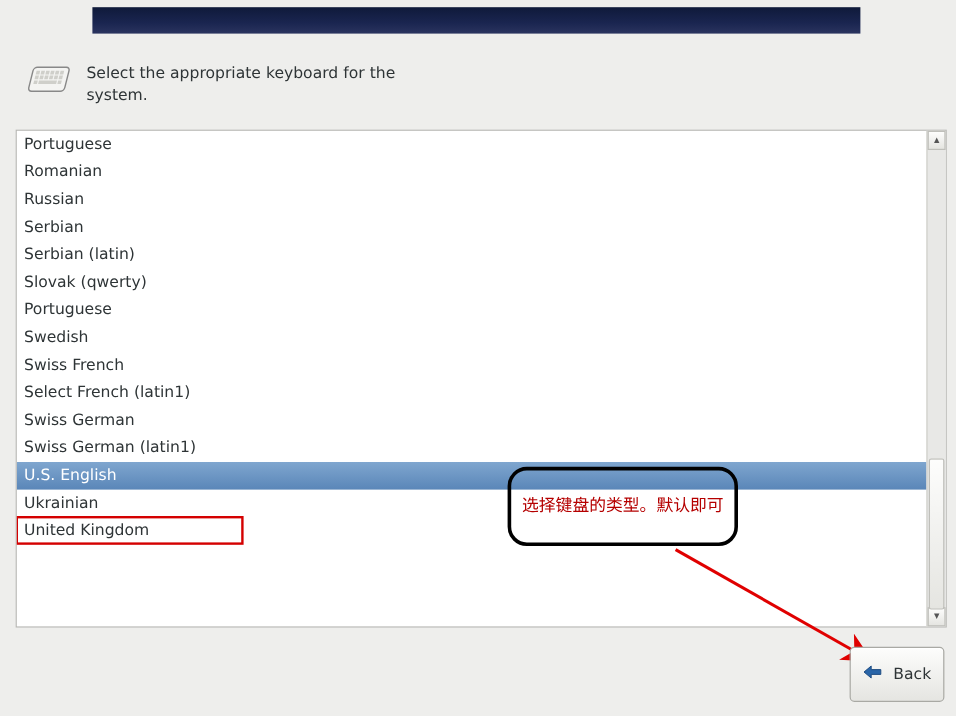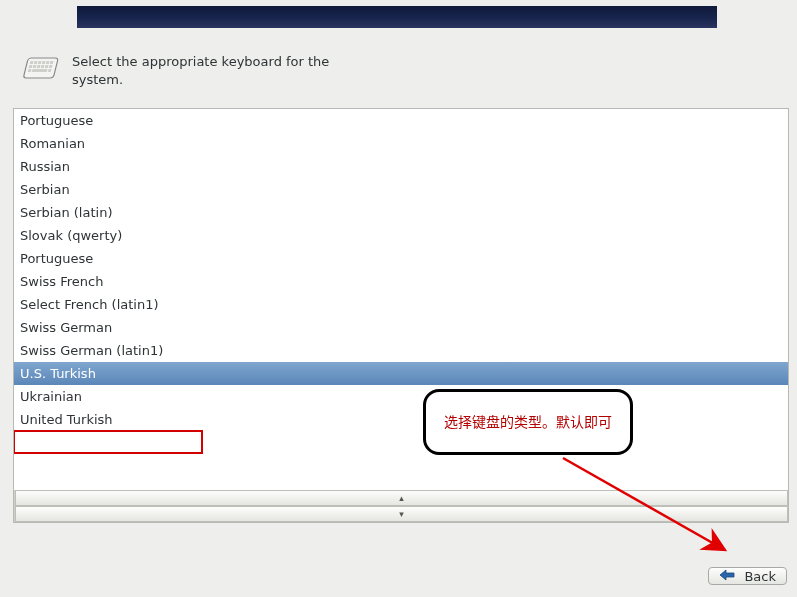--- a/index.html
+++ b/index.html
@@ -17,33 +17,32 @@
   .banner {
     position: absolute;
     left: 77px; top: 6px;
     width: 640px; height: 22px;
     background: linear-gradient(#0f1a3a, #1a2550 60%, #2a345f);
   }
   .prompt {
     position: absolute;
     left: 20px; top: 53px;
     display: flex;
-    align-items: center;
+    align-items: flex-start;
     gap: 12px;
   }
   .kbd-icon { flex: 0 0 auto; }
   .prompt-text { line-height: 1.35; max-width: 290px; }
   .listbox-wrap {
     position: absolute;
     left: 13px; top: 108px;
     width: 776px; height: 415px;
     background: #fff;
     border: 1px solid #b8b8b4;
     display: flex;
-    flex-direction: column;
   }
   .listbox {
     flex: 1 1 auto;
     overflow: hidden;
     position: relative;
   }
   .item {
     height: 23px;
     line-height: 23px;
     padding-left: 6px;
@@ -85,38 +84,38 @@
     border-radius: 2px;
   }
   .button-bar {
     position: absolute;
     right: 10px; bottom: 12px;
     display: flex;
     gap: 10px;
   }
   .btn {
     min-width: 74px;
-    height: 18px;
+    height: 46px;
     padding: 0 10px;
     background: linear-gradient(#fdfdfc, #e5e5e1);
     border: 1px solid #a9a9a4;
     border-radius: 4px;
     display: flex;
     align-items: center;
     justify-content: center;
     gap: 9px;
     font-size: 13px;
     color: #2e3436;
     cursor: pointer;
     box-shadow: inset 0 1px 0 #fff;
   }
   .callout {
     position: absolute;
     left: 423px; top: 389px;
-    width: 210px; height: 66px;
+    width: 192px; height: 66px;
     border: 3px solid #000;
     border-radius: 16px;
     background: rgba(255,255,255,0);
     display: flex;
     align-items: center;
     justify-content: center;
     text-align: center;
     font-size: 14px;
     color: #b50000;
     line-height: 1.4;
@@ -164,27 +163,28 @@
 
 <div class="listbox-wrap">
   <div class="listbox" id="listbox">
       <div class="item">Portuguese</div>
       <div class="item">Romanian</div>
       <div class="item">Russian</div>
       <div class="item">Serbian</div>
       <div class="item">Serbian (latin)</div>
       <div class="item">Slovak (qwerty)</div>
       <div class="item">Portuguese</div>
+      <div class="item">Swedish</div>
       <div class="item">Swiss French</div>
       <div class="item">Select French (latin1)</div>
       <div class="item">Swiss German</div>
       <div class="item">Swiss German (latin1)</div>
-      <div class="item selected">U.S. Turkish</div>
+      <div class="item selected">U.S. English</div>
       <div class="item">Ukrainian</div>
-      <div class="item">United Turkish</div>
+      <div class="item">United Kingdom</div>
       <div class="highlight-box" style="top: 321px;"></div>
     </div>
   <div class="vscroll">
     <div class="scroll-btn">▴</div>
     <div class="scroll-track">
       <div class="scroll-thumb" id="thumb" style="top: 256.61px; height: 126.39px;"></div>
     </div>
     <div class="scroll-btn">▾</div>
   </div>
 </div>

